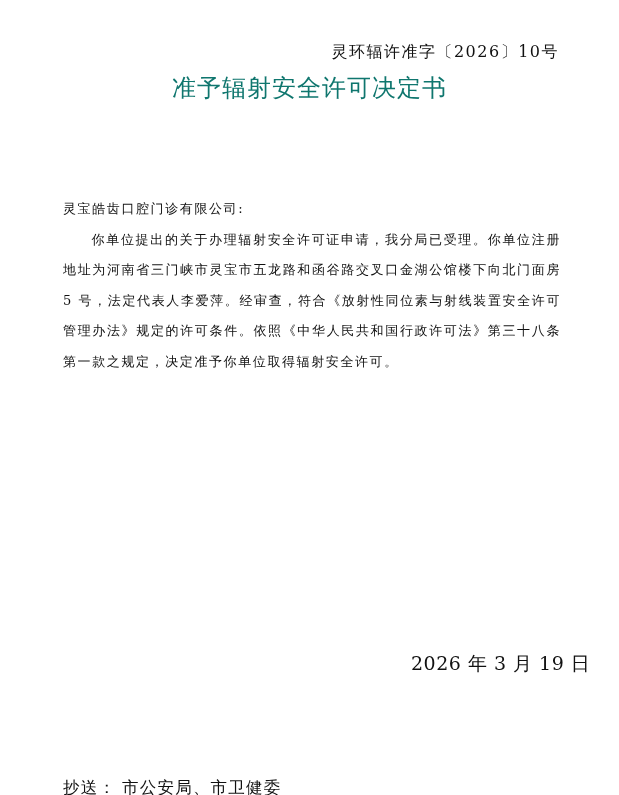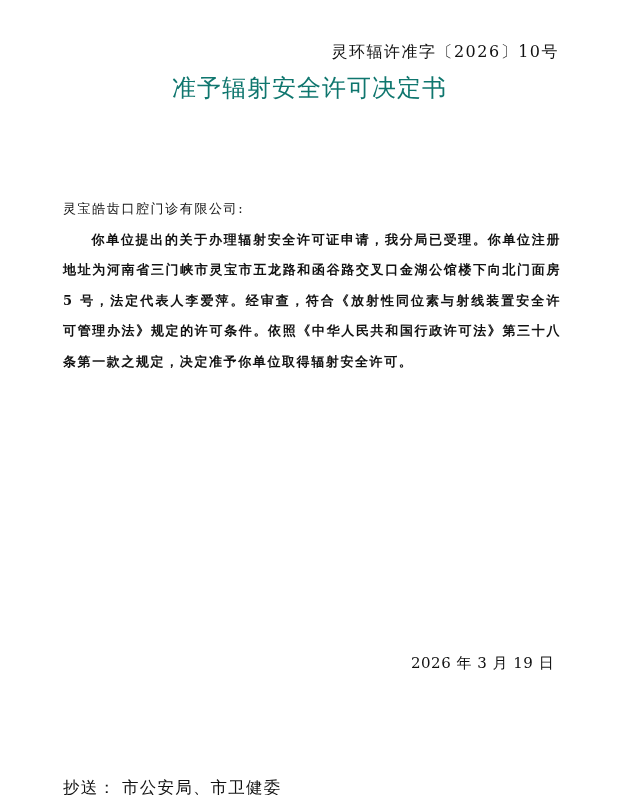--- a/index.html
+++ b/index.html
@@ -48,27 +48,26 @@
       margin-top: 48px;
     }
     .content p {
       margin: 0;
     }
     .addressee {
       margin: 0;
     }
     .para {
       text-indent: 2.2em;
-      font-weight: bold;
     }
     .date-line {
       position: absolute;
       top: 650px;
       left: 411px;
-      font-size: 15px;
+      font-size: 19px;
       line-height: 26px;
       letter-spacing: 0.5px;
       white-space: nowrap;
       text-align: right;
     }
     .cc-line {
       position: absolute;
       top: 759px;
       left: 63px;
       font-size: 16.5px;

